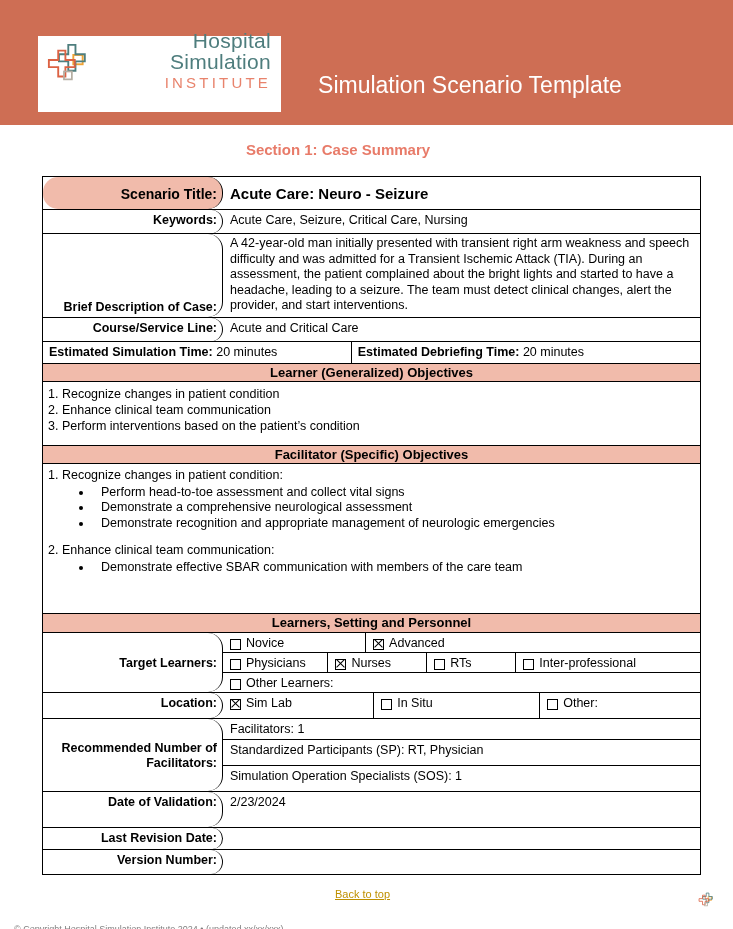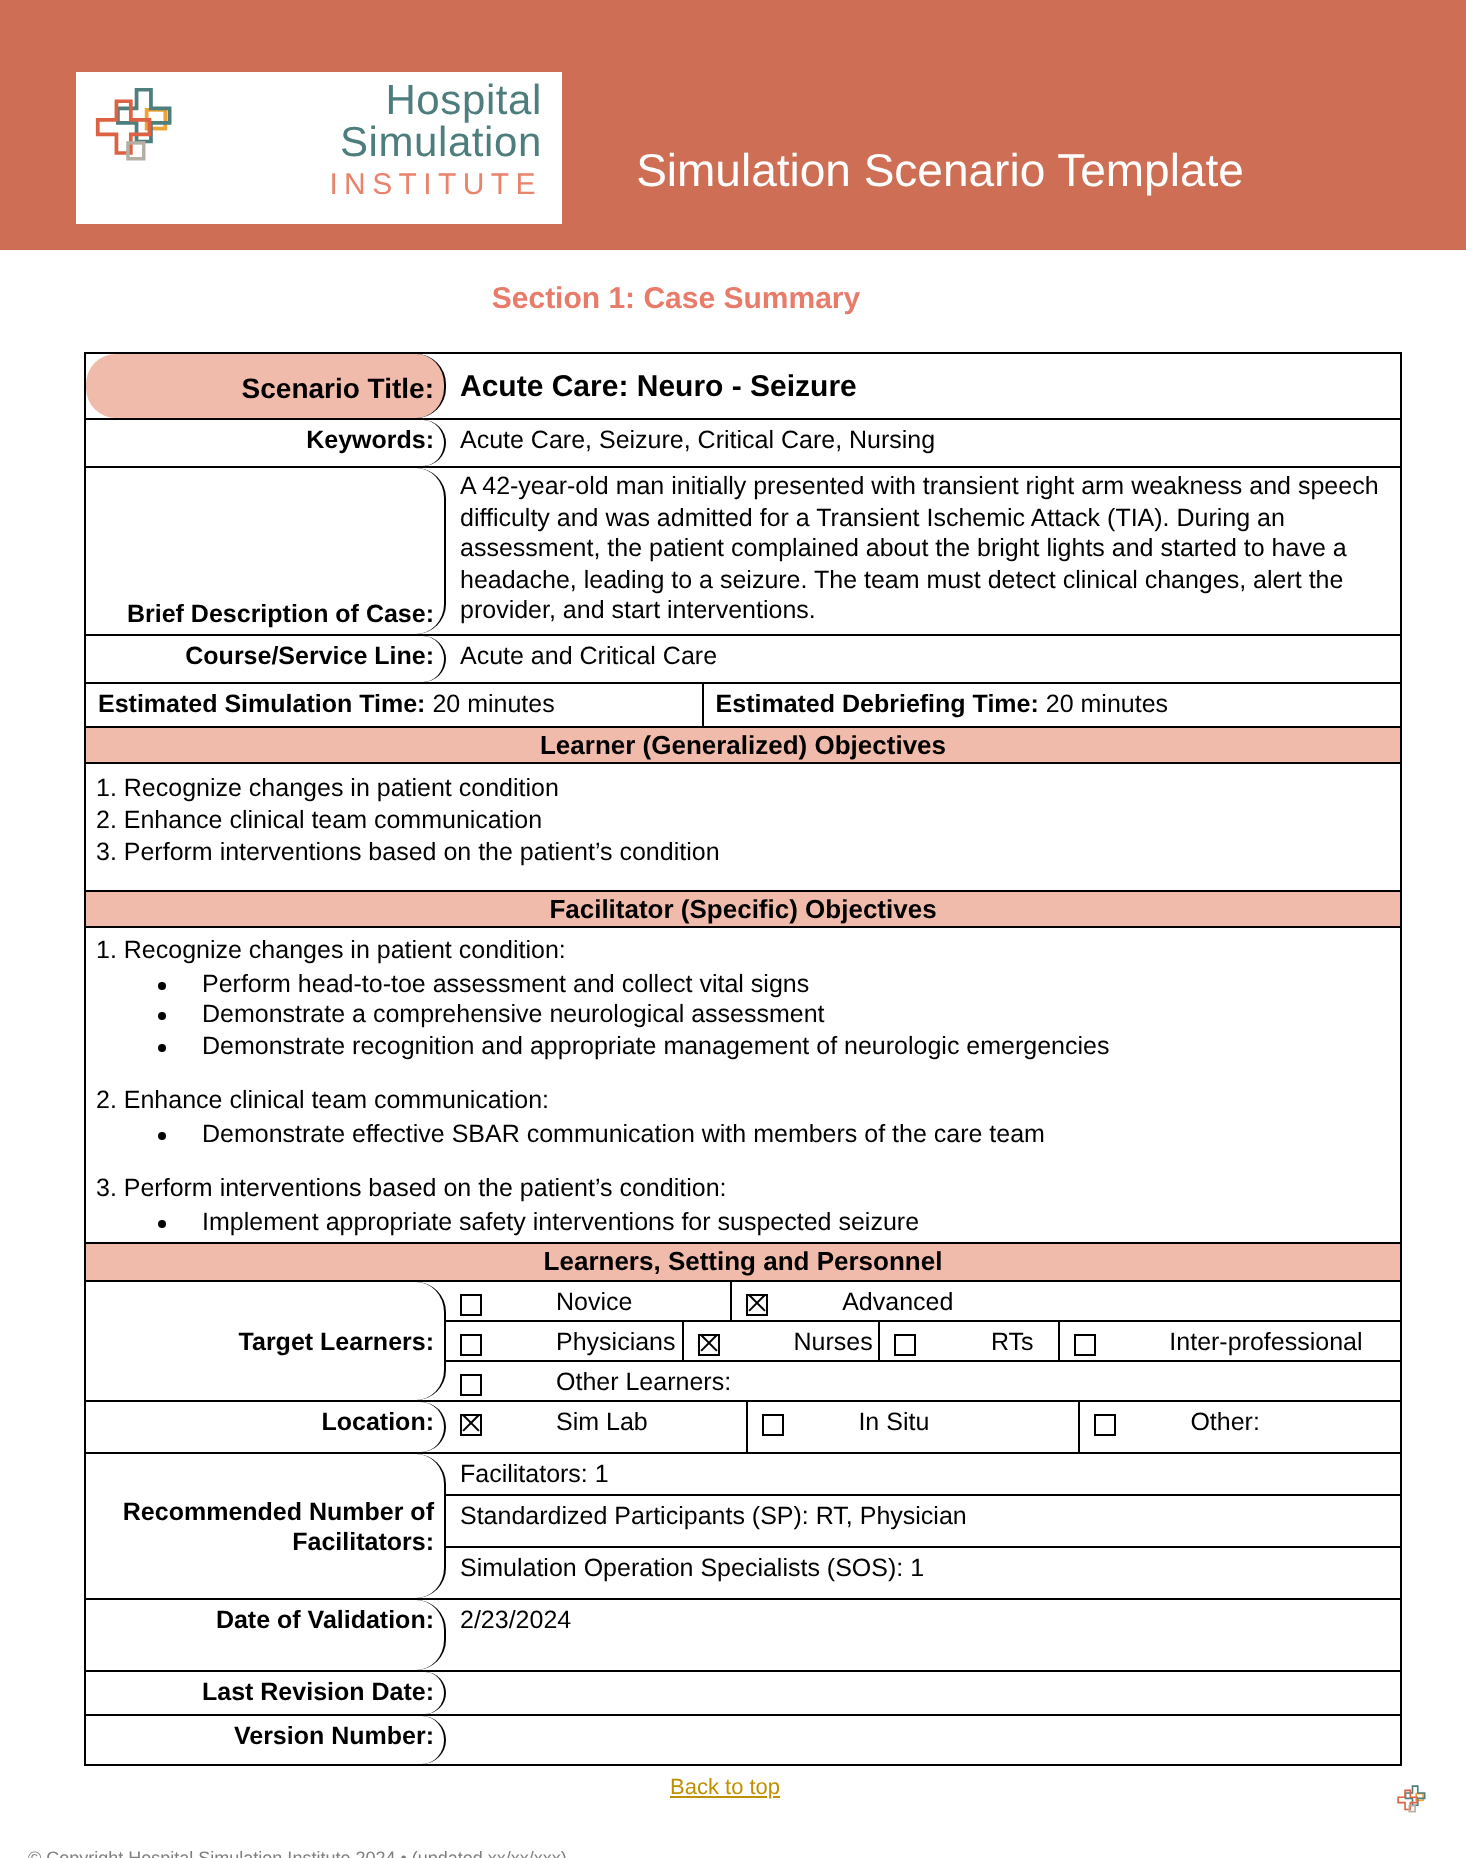--- a/index.html
+++ b/index.html
@@ -2,21 +2,21 @@
 <html><head>
 <meta charset="utf-8">
 <style>
   html,body{margin:0;padding:0;background:#fff;}
   .page{position:relative;width:733px;height:929px;background:#fff;overflow:hidden;
         font-family:"Liberation Sans","DejaVu Sans",sans-serif;color:#000;}
 
   
   .band{position:absolute;left:0;top:0;width:733px;height:125px;background:#CE6E54;}
   .logo-box{position:absolute;left:38px;top:36px;width:243px;height:76px;background:#fff;
-            display:flex;align-items:flex-end;padding:6px 10px 12px 8px;box-sizing:border-box;}
+            display:flex;align-items:flex-end;padding:6px 10px 22px 8px;box-sizing:border-box;}
   .logo-cross{position:absolute;left:8px;top:4px;}
   .logo-text{margin-left:48px;text-align:right;width:100%;line-height:1;}
   .logo-line1{font-size:21px;color:#4E7D7D;letter-spacing:.3px;}
   .logo-line2{font-size:15px;color:#E8836C;letter-spacing:3.2px;margin-top:3px;}
   .band-title{position:absolute;left:250px;top:72px;width:440px;text-align:center;
               color:#fff;font-size:23px;}
 
   
   .section-heading{position:absolute;left:0;top:141px;width:676px;text-align:center;
                    color:#E87B69;font-weight:bold;font-size:15px;}
@@ -38,21 +38,21 @@
   .objlines{padding:4px 6px 2px 5px;line-height:16px;}
   .facobj{padding:4px 6px 2px 5px;line-height:15.5px;min-height:150px;box-sizing:border-box;}
   .facgroup{margin-bottom:12px;}
   .facgroup:last-child{margin-bottom:0;}
   .facobj ul{margin:1px 0 0 30px;padding-left:15px;}
   .facobj li{padding-left:8px;}
   .subcol{flex:1;display:flex;flex-direction:column;}
   .subrow{display:flex;border-bottom:1px solid #000;box-sizing:border-box;}
   .subrow:last-child{border-bottom:none;}
   .scell{border-right:1px solid #000;box-sizing:border-box;padding:3px 3px 1px 7px;
-         display:flex;align-items:flex-start;gap:32px;}
+         display:flex;align-items:flex-start;}
   .scell:last-child{border-right:none;flex:1;}
   .stext{padding:3px 6px 1px 7px;}
   .cb{width:9px;height:9px;border:1px solid #000;display:inline-block;position:relative;
       margin-right:5px;flex:0 0 auto;margin-top:2.5px;}
   .cb.checked::before,.cb.checked::after{content:"";position:absolute;left:-1px;top:3.5px;
       width:11px;height:1.2px;background:#000;}
   .cb.checked::before{transform:rotate(45deg);}
   .cb.checked::after{transform:rotate(-45deg);}
 
   
@@ -137,26 +137,20 @@
           <li>Demonstrate a comprehensive neurological assessment</li>
           <li>Demonstrate recognition and appropriate management of neurologic emergencies</li>
         </ul>
       </div>
       <div class="facgroup">
         <div>2. Enhance clinical team communication:</div>
         <ul>
           <li>Demonstrate effective SBAR communication with members of the care team</li>
         </ul>
       </div>
-      <div class="facgroup">
-        <div>3. Perform interventions based on the patient’s condition:</div>
-        <ul>
-          <li>Implement appropriate safety interventions for suspected seizure</li>
-        </ul>
-      </div>
     </div>
 
     <div class="row pink hdr" style="height:19px;display:block">Learners, Setting and Personnel</div>
 
     <div class="row">
       <div class="cell lab centerright">Target Learners:</div>
       <div class="subcol">
         <div class="subrow" style="height:20px">
           <div class="scell" style="flex:0 0 30%">
             <span class="cb"></span>

